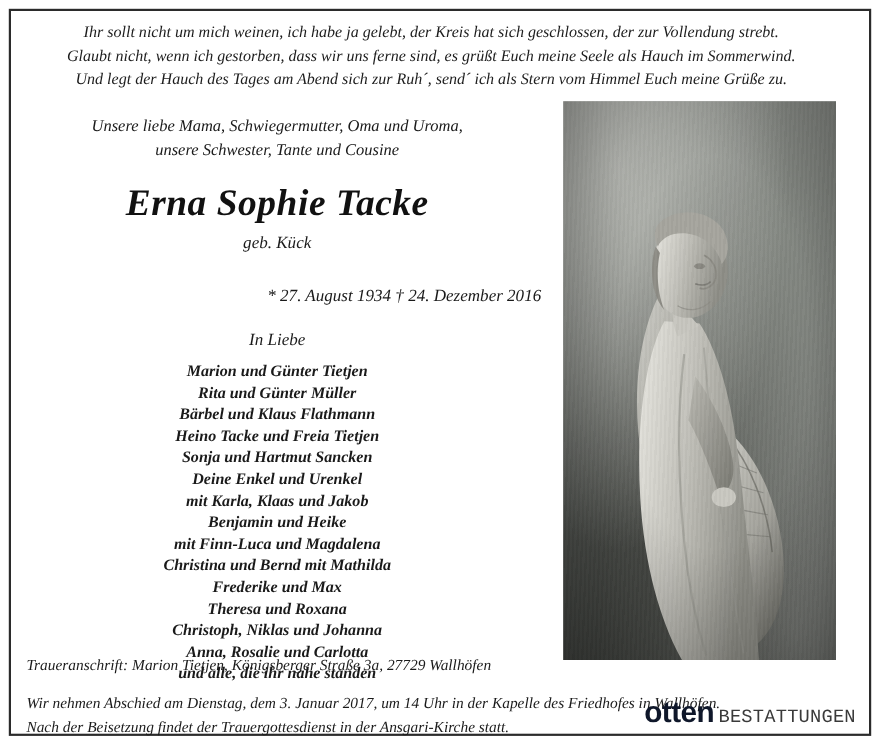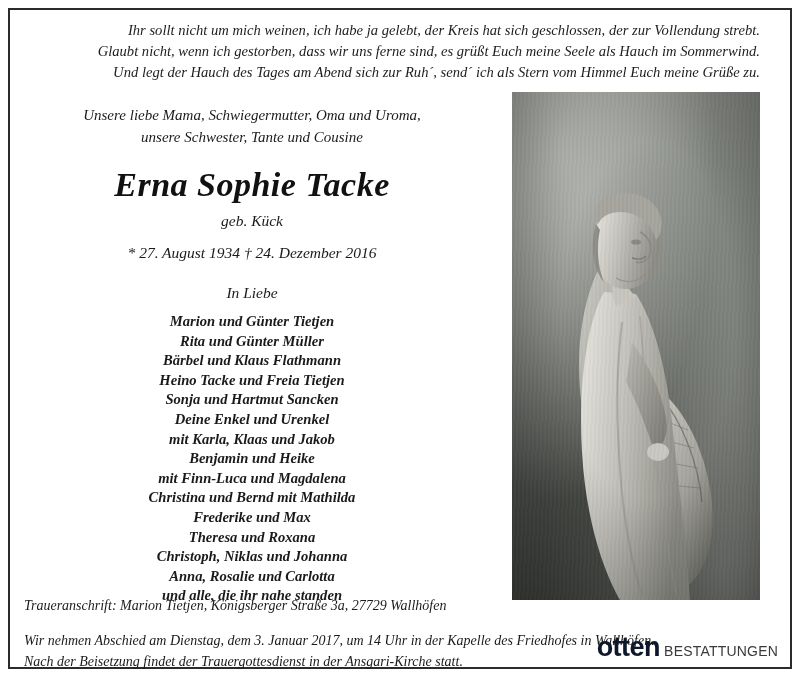--- a/index.html
+++ b/index.html
@@ -26,21 +26,21 @@
     border: 2px solid #2b2b2b;
     box-sizing: border-box;
   }
 
   
   .verse {
     position: absolute;
     left: 24px;
     top: 20px;
     width: 736px;
-    text-align: right;
+    text-align: center;
     font-style: italic;
     font-size: 14.6px;
     line-height: 21px;
     color: #1c1c1c;
   }
   .verse div { white-space: nowrap; }
 
   
   .photo {
     position: absolute;
@@ -99,23 +99,24 @@
     font-style: italic;
     letter-spacing: .5px;
     color: #111;
   }
   .maiden {
     margin-top: 8px;
     font-size: 15.5px;
     font-style: italic;
   }
   .dates {
-    margin-top: 14px;
+    margin-top: 31px;
     font-size: 15.5px;
     font-style: italic;
+    text-align: right;
   }
   .inlove {
     margin-top: 22px;
     font-size: 15.5px;
     font-style: italic;
   }
   .mourners {
     margin-top: 10px;
     font-size: 14.6px;
     font-weight: bold;
@@ -147,24 +148,25 @@
     font-family: "Liberation Sans", sans-serif;
     font-style: normal;
   }
   .logo .otten {
     font-size: 27px;
     font-weight: bold;
     color: #0f172a;
     letter-spacing: -0.5px;
   }
   .logo .best {
-    font-size: 14px;
+    font-size: 17px;
     color: #3a3a3a;
     margin-left: 4px;
     letter-spacing: .2px;
+    font-family: Liberation Mono, monospace;
   }
 </style>
 </head>
 <body>
 
 <div class="page">
   <div class="frame"></div>
 
   <div class="verse">
     <div>Ihr sollt nicht um mich weinen, ich habe ja gelebt, der Kreis hat sich geschlossen, der zur Vollendung strebt.</div>

